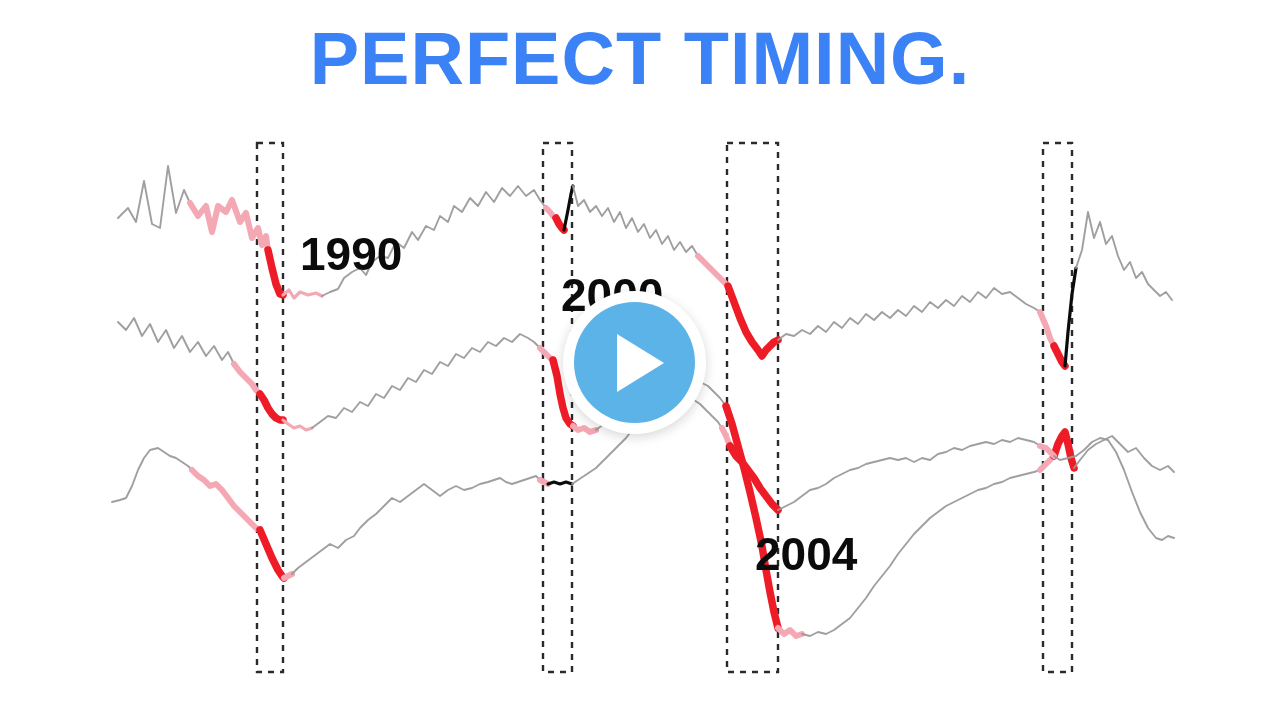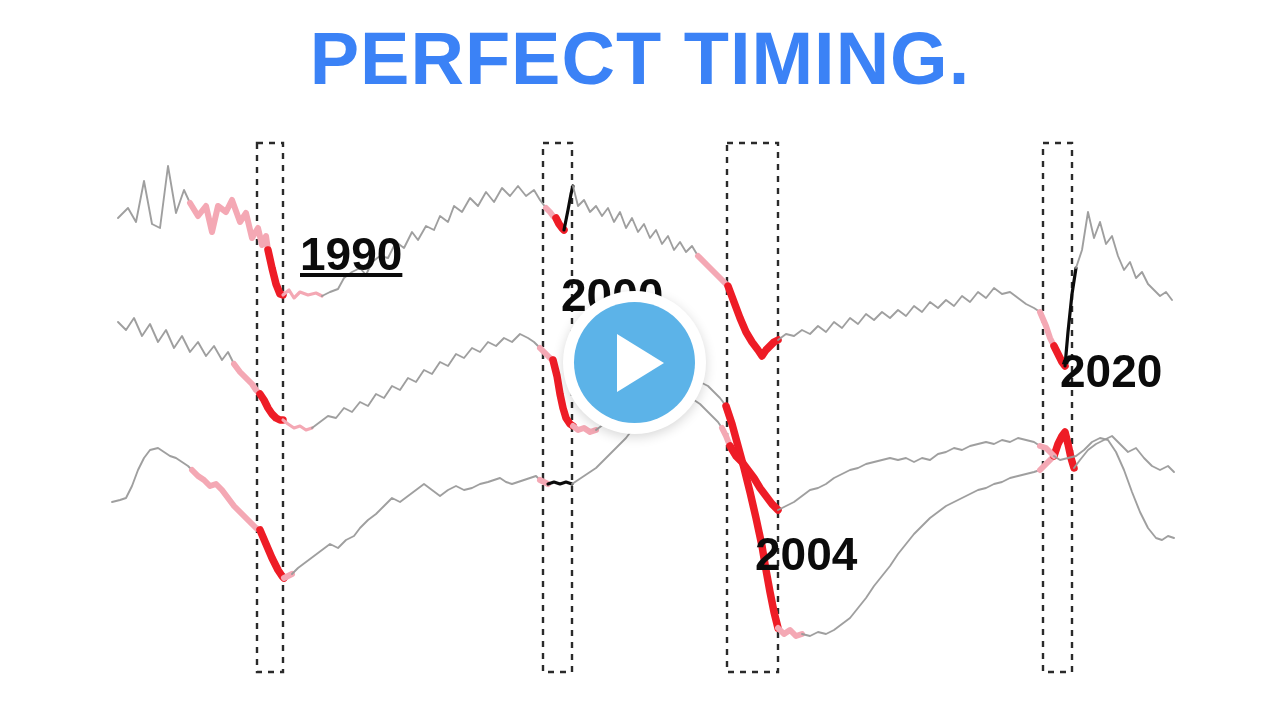--- a/index.html
+++ b/index.html
@@ -47,21 +47,21 @@
   
   .year-label {
     position: absolute;
     font-family: "Liberation Sans", sans-serif;
     font-weight: 700;
     color: #0b0b0b;
     white-space: nowrap;
     line-height: 1;
     -webkit-font-smoothing: antialiased;
   }
-  #year-1990 { left: 300px; top: 231px;  font-size: 46px; letter-spacing: 0px; text-decoration: underline; }
+  #year-1990 { left: 300px; top: 231px;  font-size: 46px; letter-spacing: 0px; }
   #year-2000 { left: 561px; top: 272px;  font-size: 46px; letter-spacing: 0px; }
   #year-2008 { left: 755px; top: 531px;  font-size: 46px; letter-spacing: 0px; }
   #year-2020 { left: 1060px; top: 348px; font-size: 46px; letter-spacing: 0px; }
 
   
   #play-button {
     position: absolute;
     left: 563px;
     top: 291px;
     width: 143px;
@@ -158,21 +158,20 @@
             <polyline points="1040,446 1046,448 1050,452 1054,456" fill="none" stroke="#f4a8b4" stroke-width="6" stroke-linecap="round" stroke-linejoin="round" opacity="1"></polyline>
             <polyline points="1054,456 1060,460 1068,458 1076,456 1084,450 1092,442 1100,438 1108,440 1116,452 1124,470 1132,492 1140,512 1148,528 1156,538 1162,540 1168,536 1174,538" fill="none" stroke="#9a9a9a" stroke-width="1.9" stroke-linecap="round" stroke-linejoin="round" opacity="0.95"></polyline>
           </g>
         </g>
     </svg>
   </div>
 
   <div class="year-label" id="year-1990">1990</div>
   <div class="year-label" id="year-2000">2000</div>
   <div class="year-label" id="year-2008">2004</div>
-  <div class="year-label" id="year-2020">2020</div>
 
   <div id="play-button">
     <div id="play-button-inner">
       <div id="play-triangle"></div>
     </div>
   </div>
 
 </div>
 
 </body></html>

